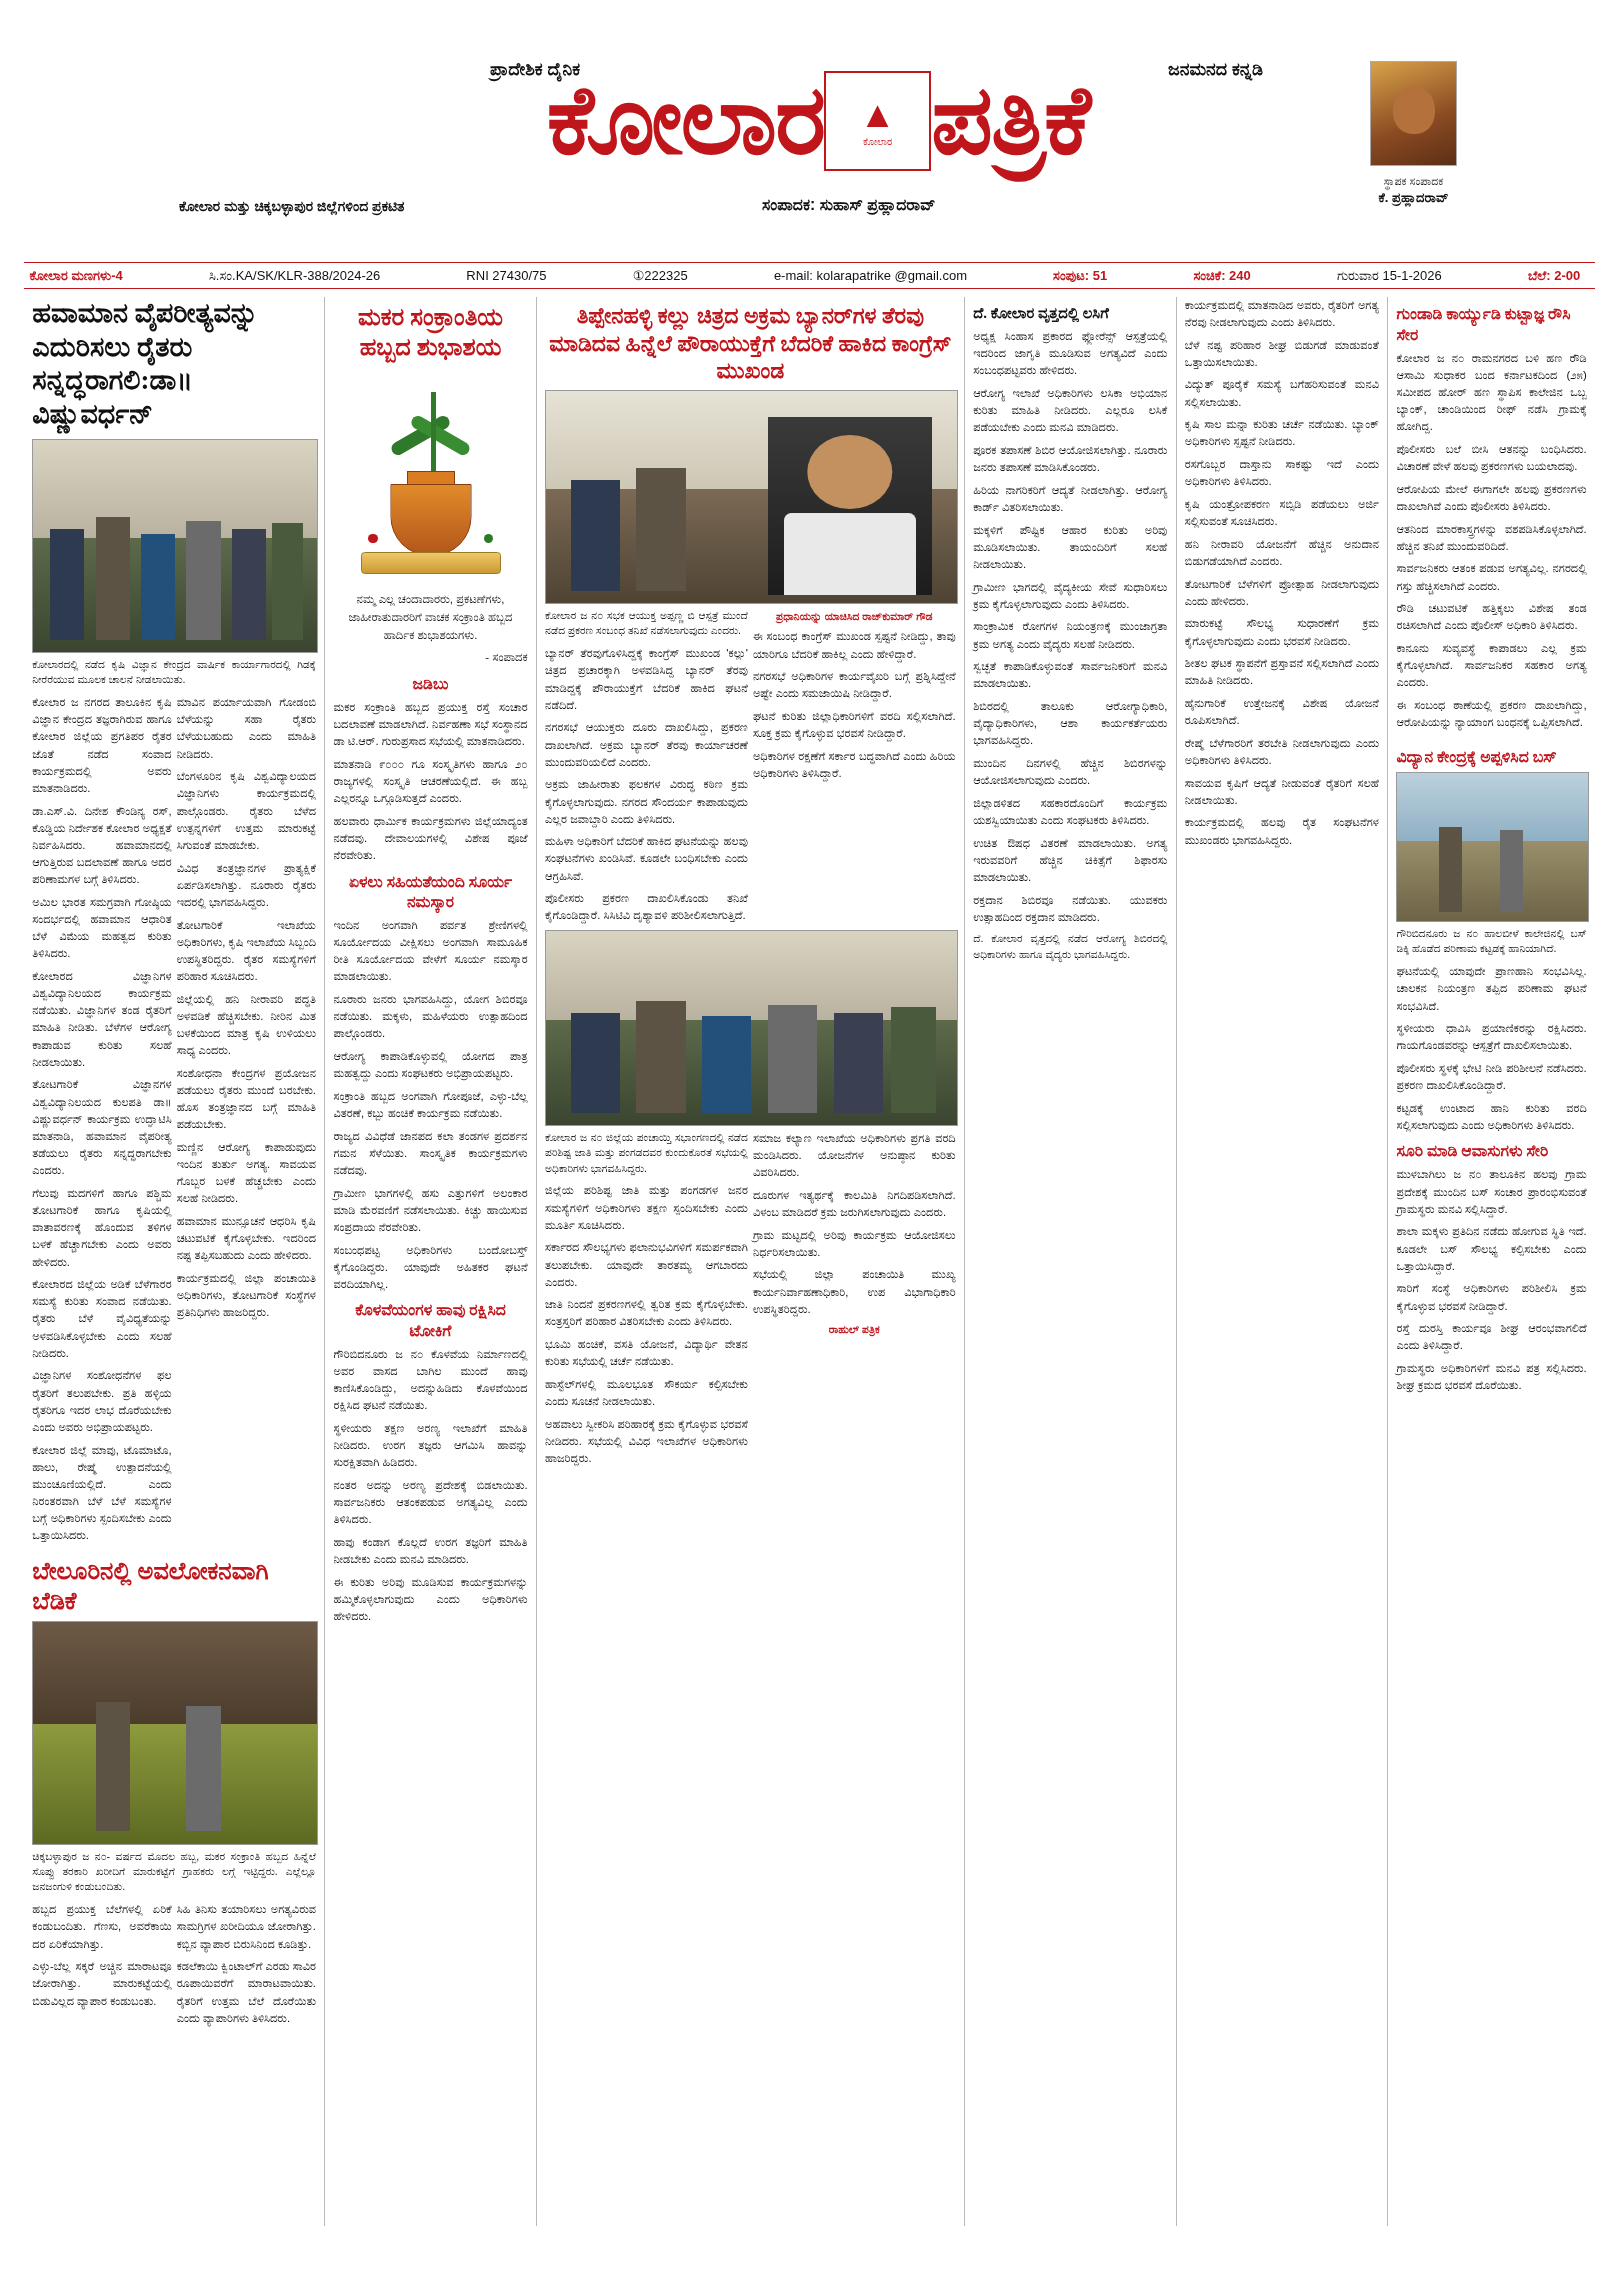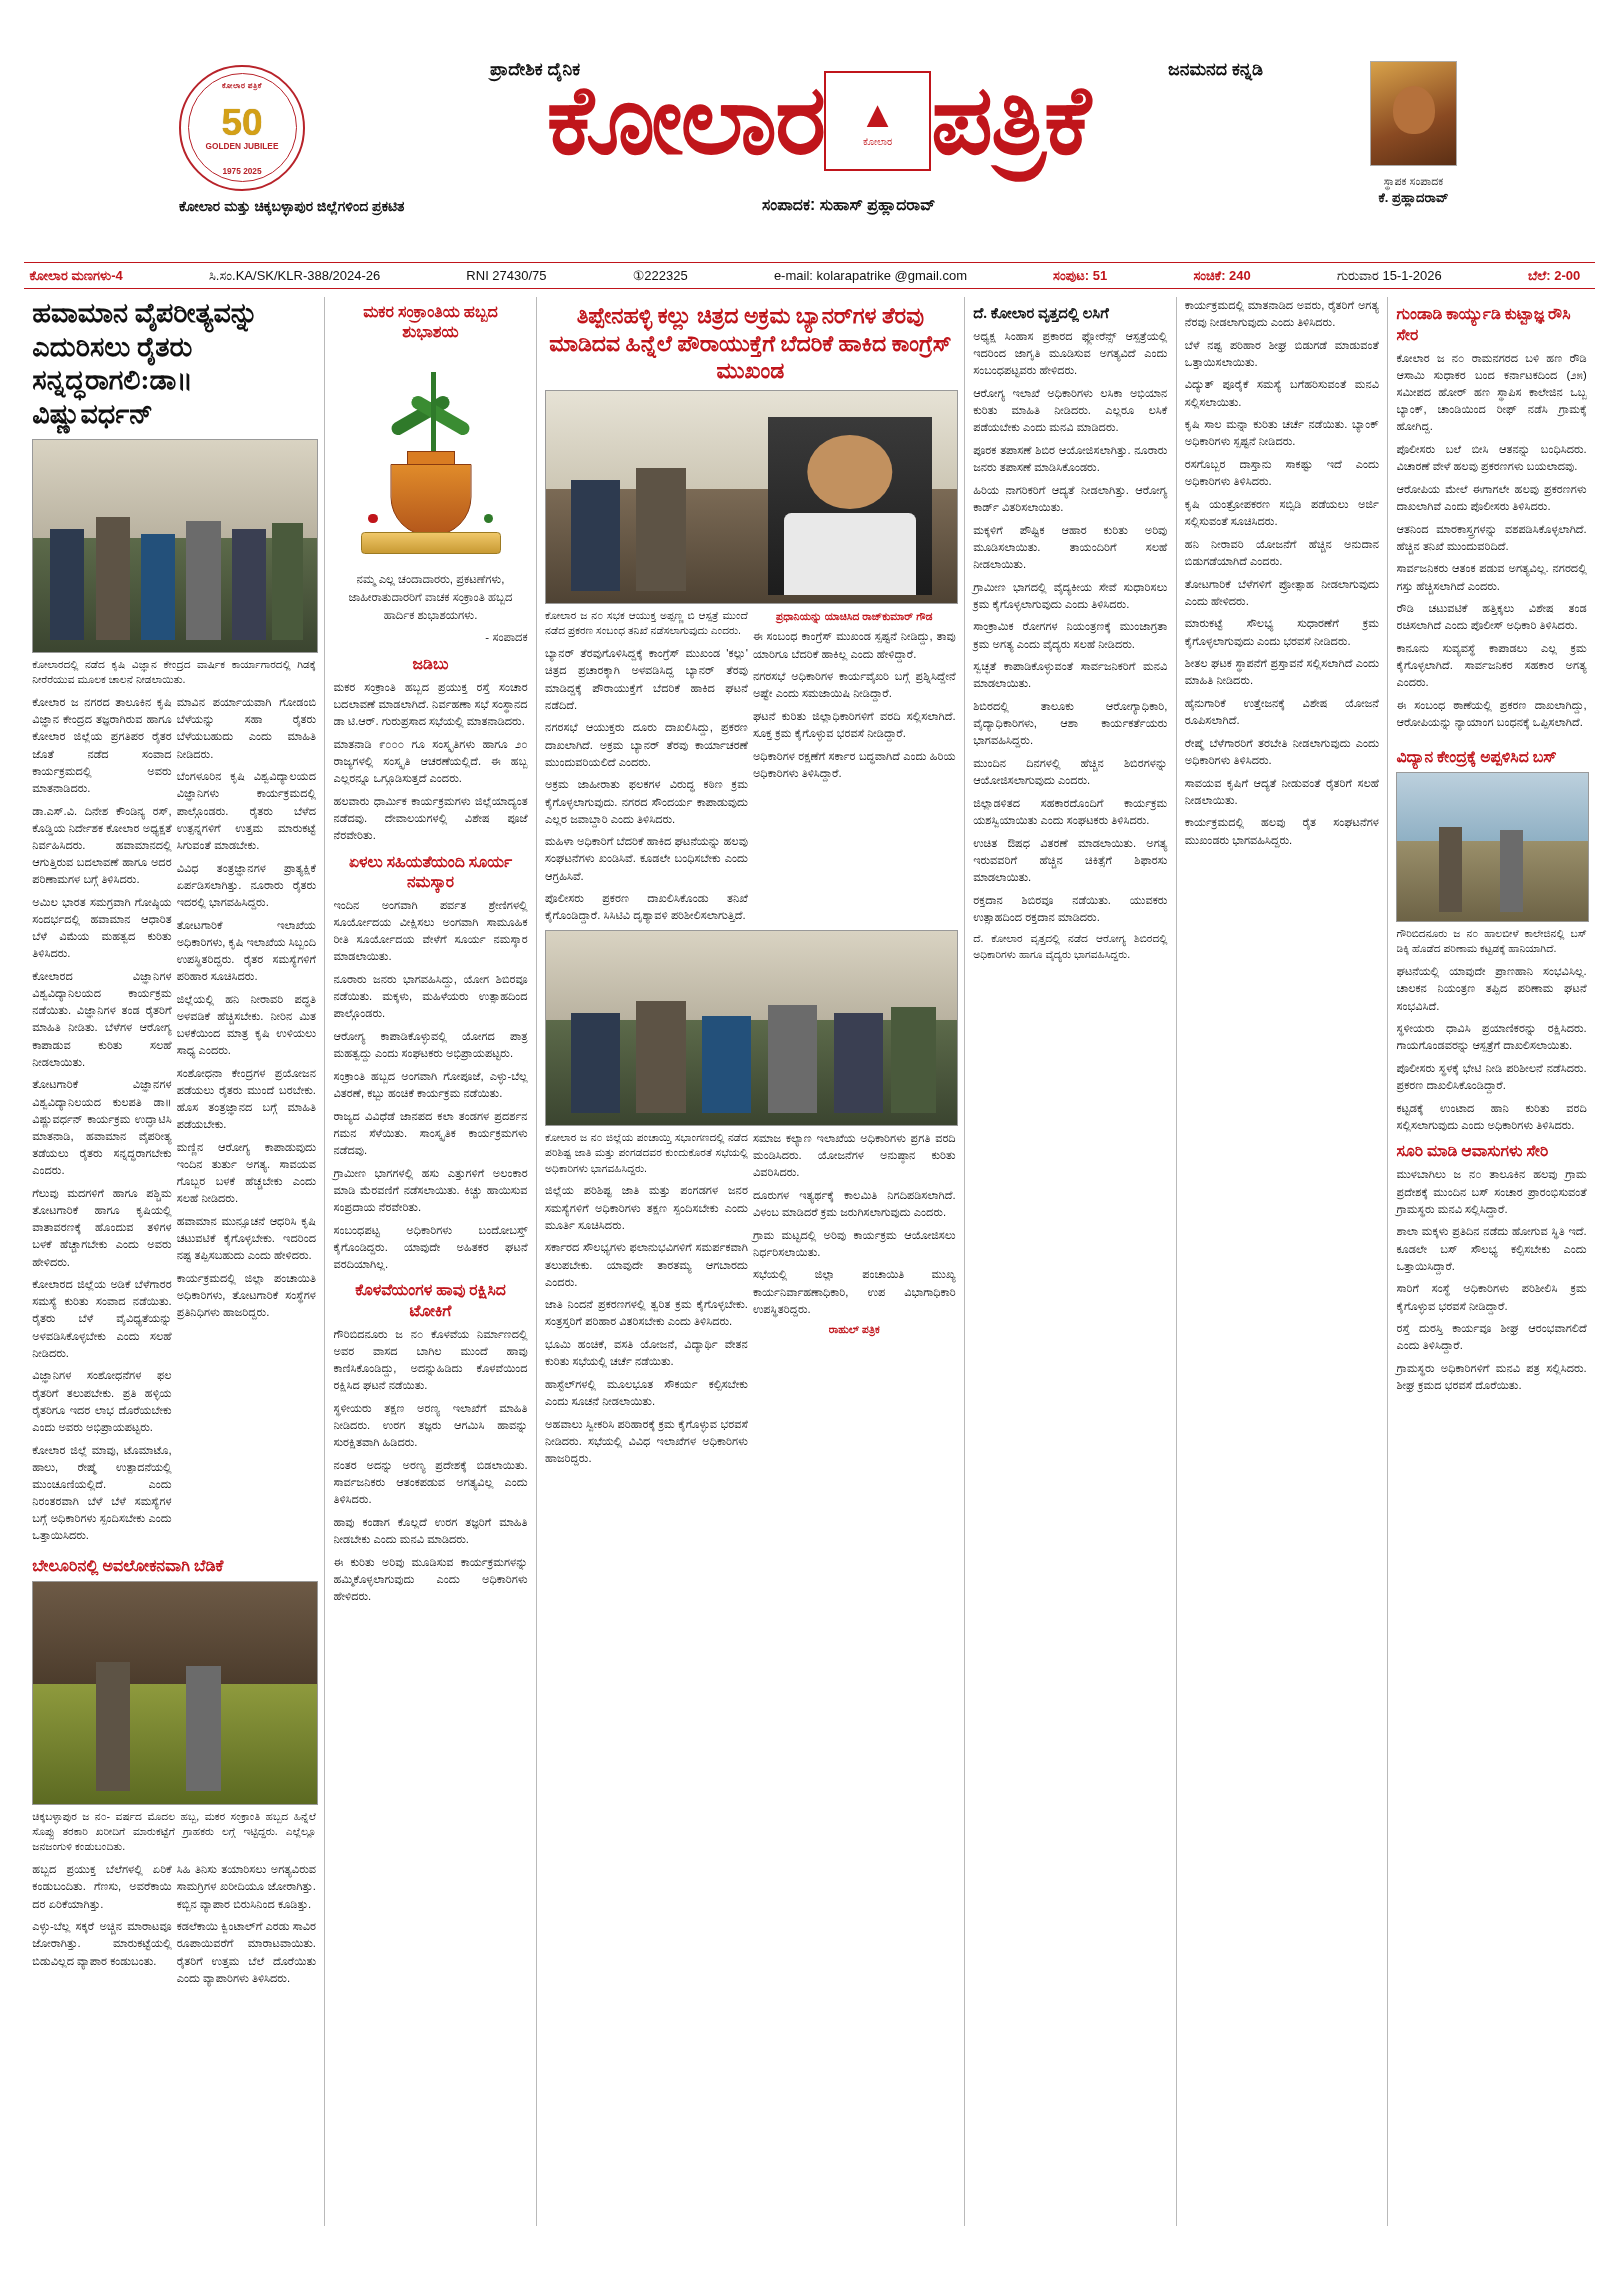--- a/index.html
+++ b/index.html
@@ -144,21 +144,21 @@
   h1.head-main{
     font-family:"Liberation Serif", serif;
     font-size:27px;
     line-height:1.25;
     color:#111;
     margin:0 0 7.4px 0;
     font-weight:bold;
   }
   h2.head-red{
     font-family:"Liberation Serif", serif;
-    font-size:16px;
+    font-size:24px;
     line-height:1.25;
     color:#c0151b;
     margin:5.5px 0 5.5px 0;
     font-weight:bold;
   }
   h2.head-red.center{text-align:center;}
   h3.head-sm{
     font-family:"Liberation Serif", serif;
     font-size:15.7px;
     line-height:1.3;
@@ -278,28 +278,20 @@
 </style>
 </head>
 <body>
 
 <div class="page">
 
   <div class="masthead">
     <div class="m-toptext left">ಪ್ರಾದೇಶಿಕ ದೈನಿಕ</div>
     <div class="m-toptext right">ಜನಮನದ ಕನ್ನಡಿ</div>
 
-    <div class="logo-seal">
-      <div class="ring">
-        <div class="top-arc">ಕೋಲಾರ ಪತ್ರಿಕೆ</div>
-        <div class="fifty">50</div>
-        <div class="yrs">GOLDEN JUBILEE</div>
-        <div class="bot-arc">1975  2025</div>
-      </div>
-    </div>
 
     <div class="title-wrap">
       <div class="title-k">ಕೋಲಾರ</div>
       <div class="title-emblem">
         <span>▲</span>
         <span class="cap">ಕೋಲಾರ</span>
       </div>
       <div class="title-k">ಪತ್ರಿಕೆ</div>
     </div>
 

